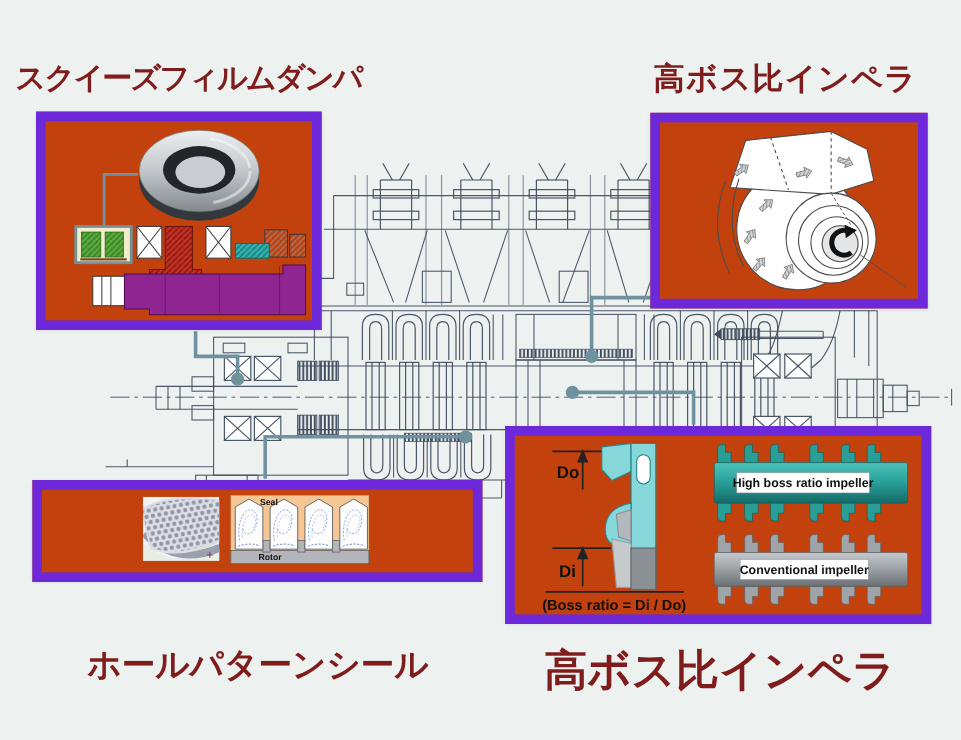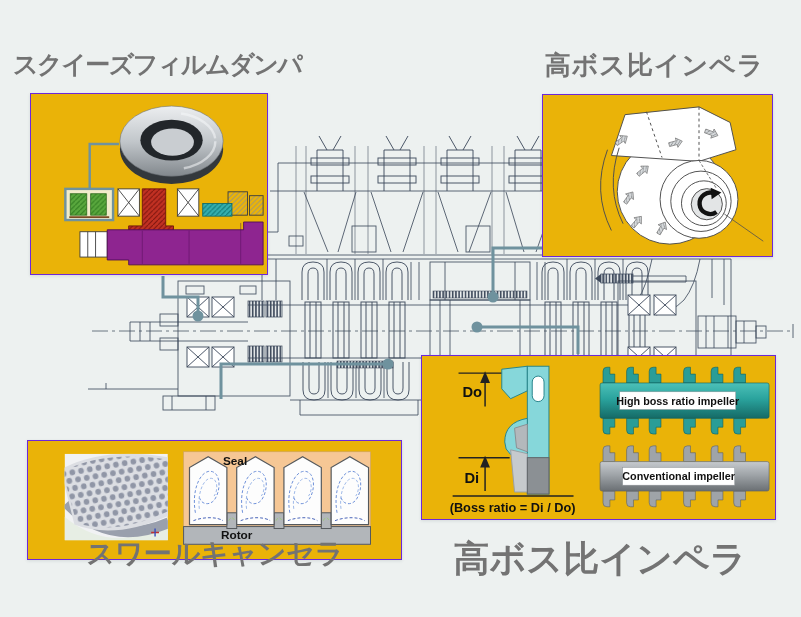--- a/index.html
+++ b/index.html
@@ -1,25 +1,25 @@
 <!DOCTYPE html>
 <html><head>
 <meta charset="utf-8">
 <style>
   html,body{margin:0;padding:0;}
   body{width:801px;height:617px;position:relative;overflow:hidden;
        background:#edf1f0;font-family:"Liberation Sans",sans-serif;}
   .layer{position:absolute;left:0;top:0;width:801px;height:617px;}
-  .callout-box{position:absolute;background:#eab308;border:1px solid #6d28d9;
-       box-sizing:border-box;box-shadow:0 1px 3px rgba(40,60,70,.12);padding-left:10px;}
+  .callout-box{position:absolute;background:#c2410c;border:8px solid #6d28d9;
+       box-sizing:border-box;box-shadow:0 1px 3px rgba(40,60,70,.12);}
   #box-squeeze{left:30px;top:93px;width:238px;height:182px;}
   #box-swirl{left:542px;top:94px;width:231px;height:163px;}
-  #box-hole{left:27px;top:400px;width:375px;height:120px;margin-top:40px;}
+  #box-hole{left:27px;top:400px;width:375px;height:85px;}
   #box-impeller{left:421px;top:355px;width:355px;height:165px;}
-  .callout-title{position:absolute;color:#737373;font-weight:bold;white-space:nowrap;}
+  .callout-title{position:absolute;color:#7f1d1d;font-weight:bold;white-space:nowrap;}
   #title-squeeze{left:13px;top:48px;font-size:25px;letter-spacing:-1.5px;}
   #title-swirl{left:531px;top:48px;width:247px;font-size:26px;letter-spacing:1px;text-align:center;}
   #title-hole{left:60px;top:535px;width:310px;font-size:28px;text-align:center;}
   #title-impeller{left:445px;top:535px;width:310px;font-size:36px;text-align:center;}
   svg text{font-family:"Liberation Sans",sans-serif;}
   .box-svg{display:block;width:100%;height:100%;}
 </style>
 </head>
 <body>
 
@@ -504,14 +504,14 @@
       </g>
       <rect x="171" y="104" width="172" height="30" rx="2" fill="url(#grayG)" stroke="#5a5f63" stroke-width="0.6"></rect>
       <rect x="194" y="110" width="114" height="18" fill="#ffffff" stroke="#8d9296" stroke-width="0.5"></rect>
       <text x="251" y="123" font-size="11" font-weight="bold" fill="#111111" text-anchor="middle">Conventional impeller</text>
     </g>
   </svg>
 </div>
 
 <div id="title-squeeze" class="callout-title">スクイーズフィルムダンパ</div>
 <div id="title-swirl" class="callout-title">高ボス比インペラ</div>
-<div id="title-hole" class="callout-title">スワールキャンセラ</div>
+<div id="title-hole" class="callout-title">ホールパターンシール</div>
 <div id="title-impeller" class="callout-title">高ボス比インペラ</div>
 
 </body></html>

